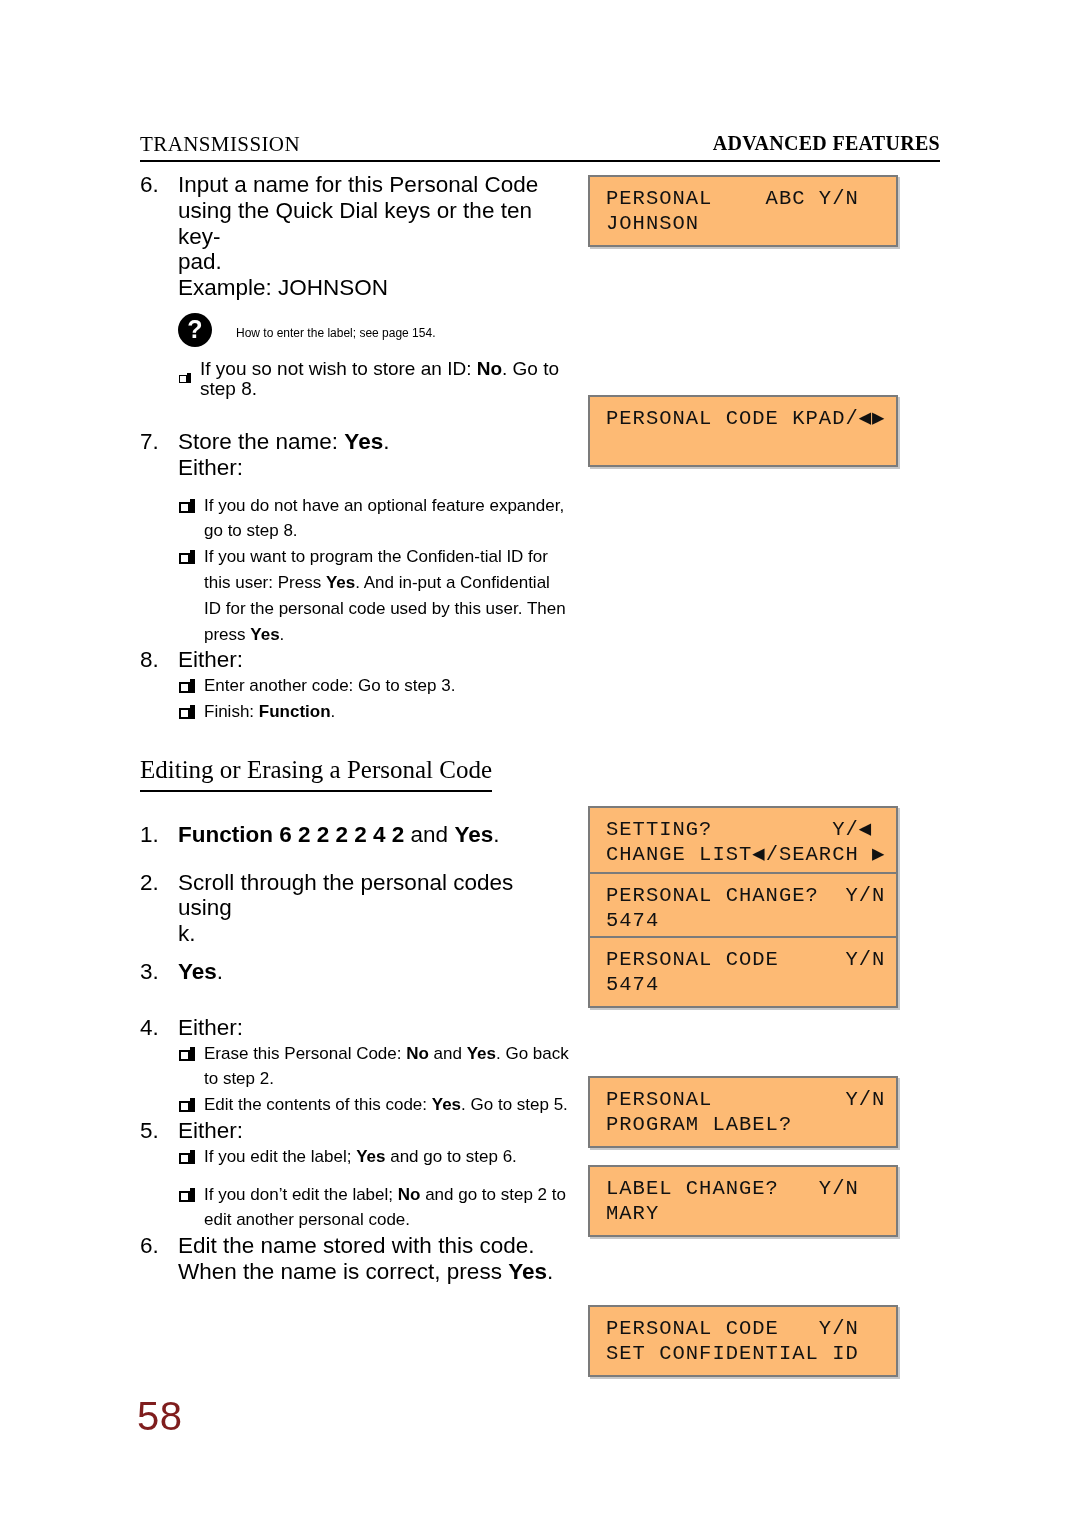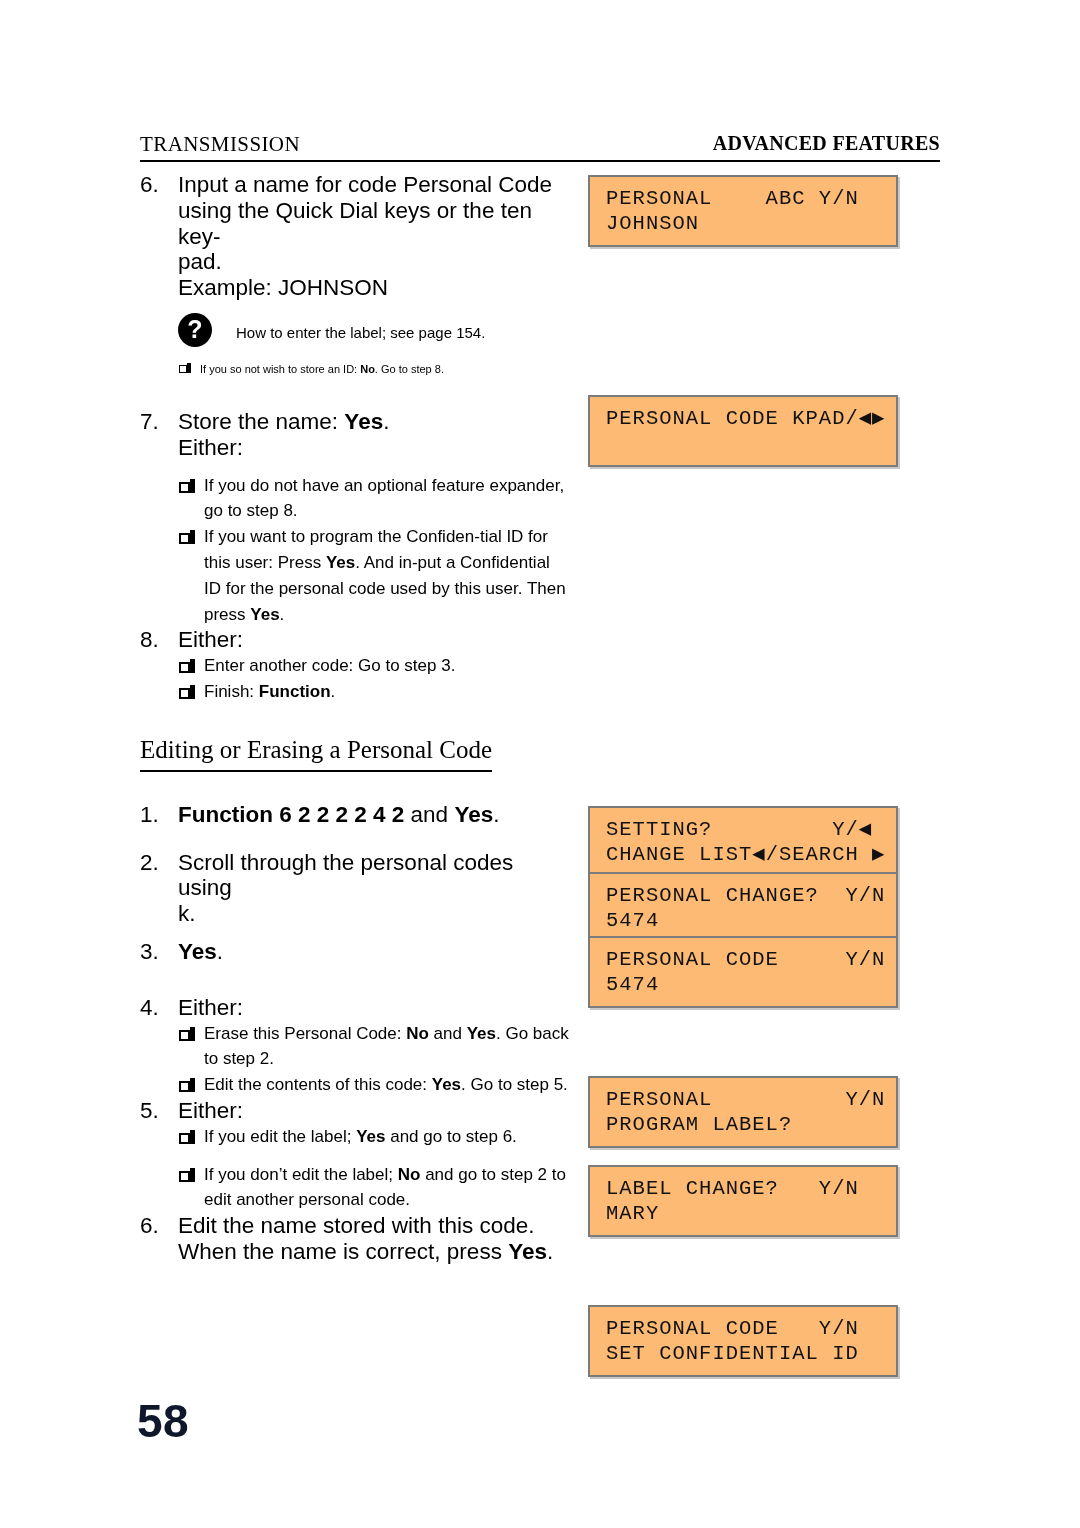--- a/index.html
+++ b/index.html
@@ -144,30 +144,30 @@
     background: #000;
     color: #fff;
     font-family: "Liberation Sans", sans-serif;
     font-weight: bold;
     font-size: 25px;
     line-height: 33px;
     text-align: center;
     margin-left: 38px;
   }
   .note-text {
-    font-size: 15px;
+    font-size: 12px;
     line-height: 20px;
     margin-left: 24px;
     margin-top: 10px;
   }
 
   .smallnote {
     display: flex;
-    align-items: flex-end;
-    font-size: 11px;
+    align-items: center;
+    font-size: 19px;
     line-height: 20px;
     margin-left: 38px;
   }
   .flag-sm {
     flex: 0 0 22px;
     width: 22px;
     height: 20px;
     position: relative;
   }
   .flag-sm::before {
@@ -222,43 +222,43 @@
     white-space: pre;
     color: #111;
   }
   .lcd-line.blank { color: transparent; }
 
   
   .folio {
     position: absolute;
     left: 137px;
     top: 1374px;
-    font-size: 46px;
-    font-weight: bold;
+    font-size: 40px;
+    font-weight: normal;
     letter-spacing: 0.5px;
-    color: #0f172a;
+    color: #7f1d1d;
   }
 </style>
 </head>
 <body>
 
 <div class="page">
 
   <div class="header">
     <div class="header-left">TRANSMISSION</div>
     <div class="header-right">ADVANCED FEATURES</div>
   </div>
   <div class="header-rule"></div>
 
   <div class="col-left">
 
     <div class="step">
       <div class="step-num">6.</div>
       <div class="step-body">
-        <div>Input a name for code Personal Code</div>
+        <div>Input a name for this Personal Code</div>
         <div>using the Quick Dial keys or the ten key-</div>
         <div>pad.</div>
         <div>Example: JOHNSON</div>
       </div>
     </div>
 
     <div class="gap-sm"></div>
 
     <div class="note">
       <div class="qmark">?</div>

